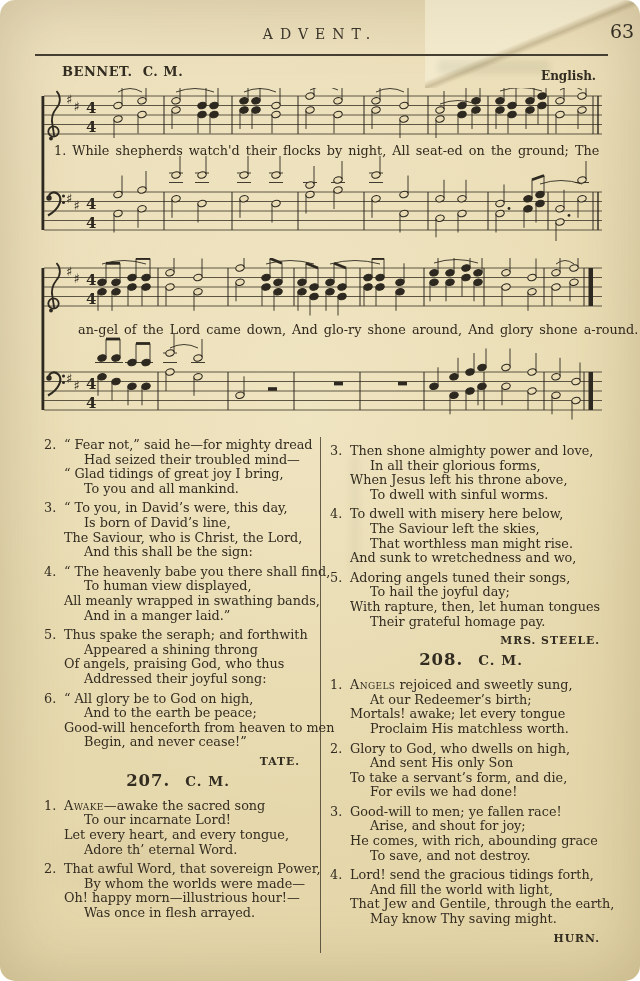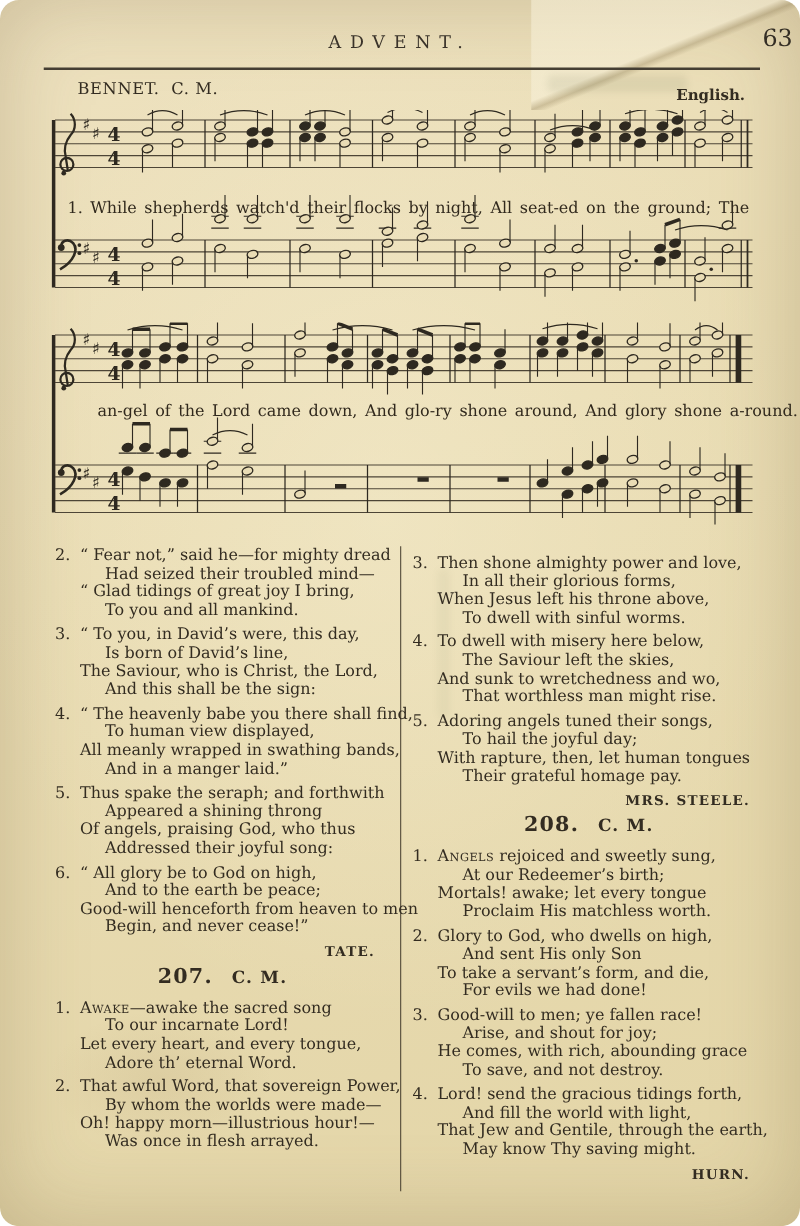--- a/index.html
+++ b/index.html
@@ -15,28 +15,28 @@
   }
   .crease{position:absolute;top:0;right:0;width:215px;height:88px;pointer-events:none;
     background:linear-gradient(to bottom right, rgba(248,241,218,0.55) 46%, rgba(122,104,66,0.28) 50%, rgba(248,241,218,0.0) 53%);}
   .smudge{position:absolute;background:#66704e;opacity:0.10;filter:blur(3px);border-radius:4px;}
 
   .section-title{position:absolute;top:26px;left:0;width:100%;text-align:center;
     font-size:14px;letter-spacing:7px;color:#3a332a;}
   .page-number{position:absolute;top:20px;left:610px;font-size:19px;color:#332d24;}
   .head-rule{position:absolute;top:54px;left:35px;width:573px;height:1.7px;background:#453e33;}
 
-  .tune-name{position:absolute;top:64px;left:62px;font-size:13px;font-weight:normal;letter-spacing:0.5px;}
+  .tune-name{position:absolute;top:64px;left:62px;font-size:13px;font-weight:bold;letter-spacing:0.5px;}
   .tune-origin{position:absolute;top:69px;left:541px;font-size:12px;font-weight:bold;}
 
   .music-svg{position:absolute;left:36px;}
   #sys1{top:88px;}
   #sys2{top:258px;}
   .lyric{position:absolute;font-size:12.8px;color:#31291d;word-spacing:2px;white-space:nowrap;}
-  #lyric1{left:54px;top:159px;}
+  #lyric1{left:54px;top:143px;}
   #lyric2{left:78px;top:322px;}
 
   .col{position:absolute;top:438px;font-size:12.8px;line-height:14.6px;}
   #col-left{left:44px;width:268px;}
   #col-right{left:330px;width:282px;padding-top:6px;}
   .col-divider{position:absolute;left:320px;top:437px;width:1px;height:516px;background:rgba(62,54,40,0.78);}
 
   .hymn-header{text-align:center;margin:2px 0 8px 0;line-height:18px;}
   .hymn-no{font-size:16.5px;font-weight:bold;margin-right:15px;letter-spacing:1px;}
   .hymn-meter{font-size:13.5px;font-weight:bold;letter-spacing:1px;}
@@ -745,22 +745,22 @@
         <span class="vnum">3.</span>
         <div class="vline i0">Then shone almighty power and love,</div>
         <div class="vline i1">In all their glorious forms,</div>
         <div class="vline i0">When Jesus left his throne above,</div>
         <div class="vline i1">To dwell with sinful worms.</div>
       </div>
       <div class="verse">
         <span class="vnum">4.</span>
         <div class="vline i0">To dwell with misery here below,</div>
         <div class="vline i1">The Saviour left the skies,</div>
+        <div class="vline i1">That worthless man might rise.</div>
         <div class="vline i0">And sunk to wretchedness and wo,</div>
-        <div class="vline i1">That worthless man might rise.</div>
       </div>
       <div class="verse">
         <span class="vnum">5.</span>
         <div class="vline i0">Adoring angels tuned their songs,</div>
         <div class="vline i1">To hail the joyful day;</div>
         <div class="vline i0">With rapture, then, let human tongues</div>
         <div class="vline i1">Their grateful homage pay.</div>
       </div>
       <div class="attribution">MRS. STEELE.</div>
       <div class="hymn-header"><span class="hymn-no">208.</span><span class="hymn-meter">C. M.</span></div>

